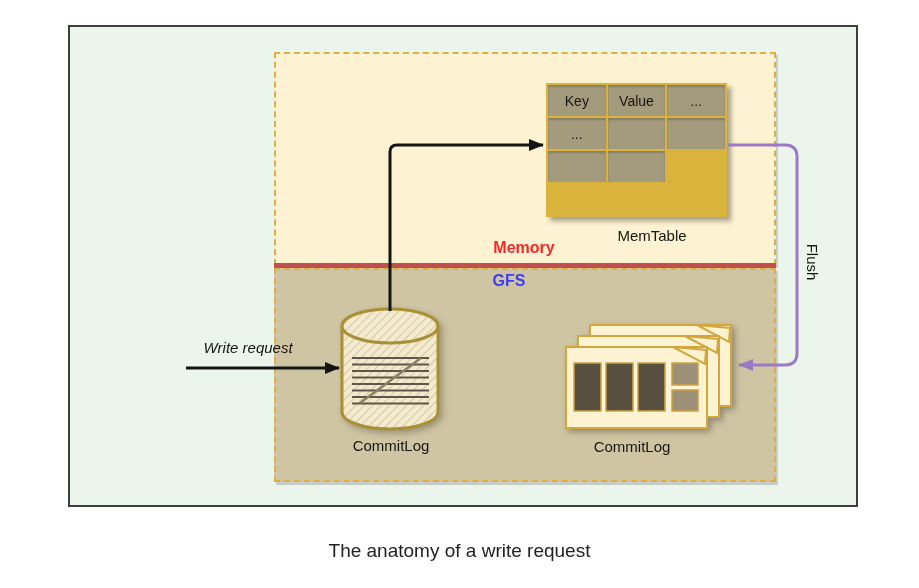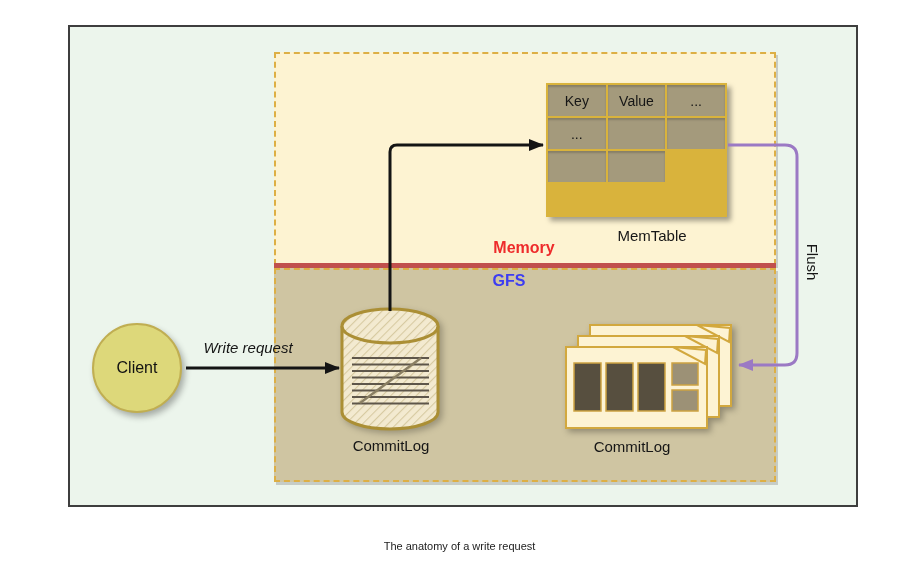--- a/index.html
+++ b/index.html
@@ -53,39 +53,36 @@
   .sst-svg{position:absolute;left:560px;top:318px;z-index:4;filter:drop-shadow(3px 3px 3px rgba(0,0,0,0.3));}
 
   
   .arrows{position:absolute;left:0;top:0;width:919px;height:588px;z-index:6;pointer-events:none;}
   .arrow-black{stroke:var(--arrow-black);stroke-width:3;fill:none;}
   .arrow-purple{stroke:var(--flush-arrow);stroke-width:3;fill:none;}
   .head-black{fill:var(--arrow-black);}
   .head-purple{fill:var(--flush-arrow);}
 
   .caption{position:absolute;left:0;top:540px;width:919px;text-align:center;
-           font-size:11px;color:#222;}
+           font-size:19px;color:#222;}
 </style>
 </head>
 <body>
 
 <div id="stage">
 
   <div class="canvas">
     <div class="region memory" style="left:204px;top:25px;"></div>
     <div class="region gfs" style="left:204px;top:241px;"></div>
     <div class="divider" style="left:204px;top:236px;"></div>
   </div>
 
   <div class="region-label memory">Memory</div>
   <div class="region-label gfs">GFS</div>
 
-  <div class="client">
-    <span>Client</span>
-  </div>
   <div class="node-label label-write">Write request</div>
 
   <svg class="cyl-svg" width="118" height="136" viewBox="0 0 118 136">
     <defs>
       <pattern id="hatch" patternUnits="userSpaceOnUse" width="6" height="6" patternTransform="rotate(45)">
         <rect width="6" height="6" fill="#f3ead0"></rect>
         <line x1="0" y1="0" x2="0" y2="6" stroke="#d7caa1" stroke-width="2.2"></line>
       </pattern>
     </defs>
     <path d="M9,26 L9,112 A48,17 0 0 0 105,112 L105,26" fill="url(#hatch)" stroke="#ab8f35" stroke-width="3"></path>

